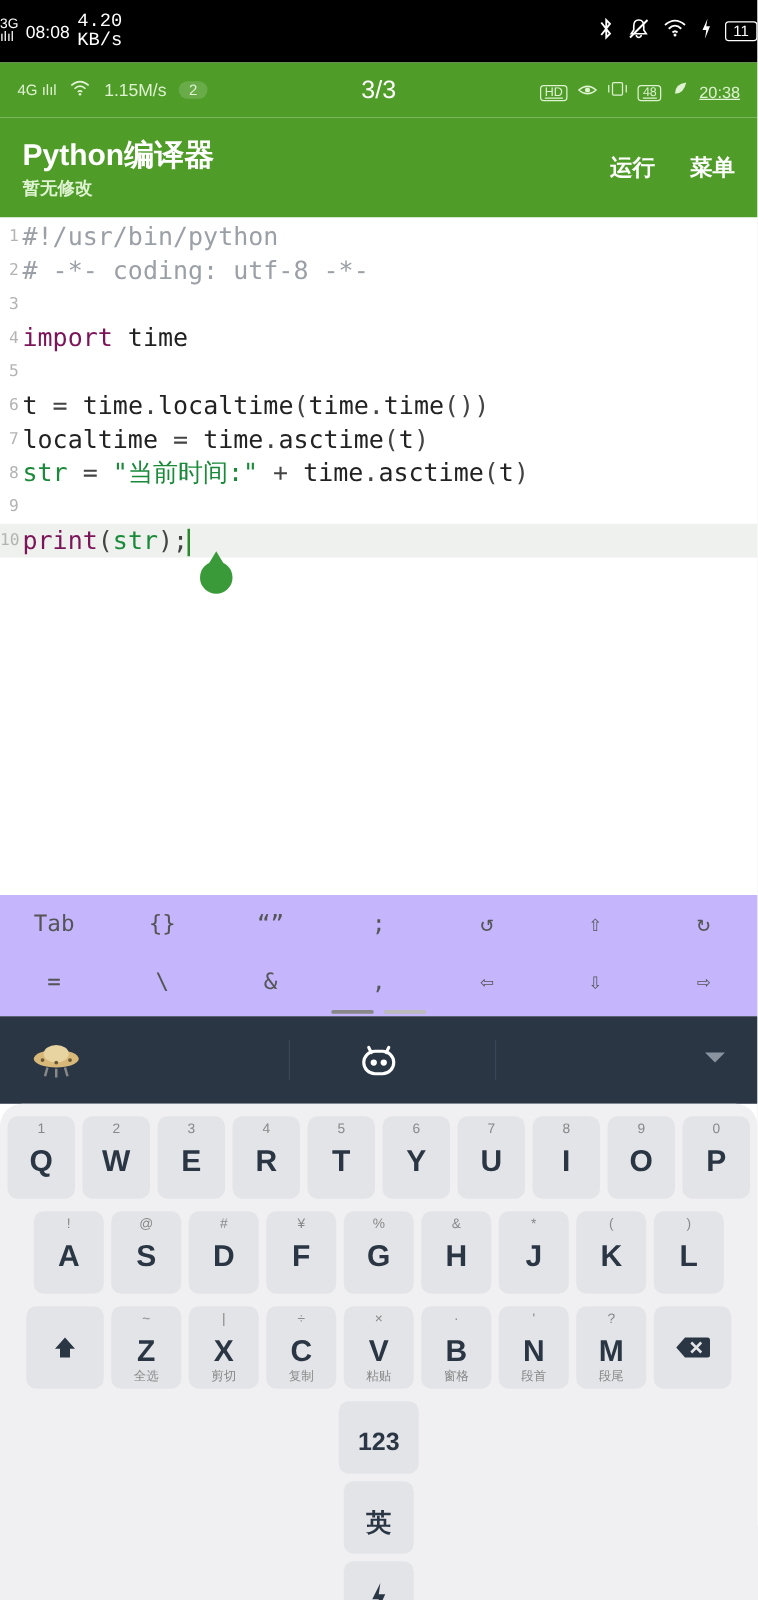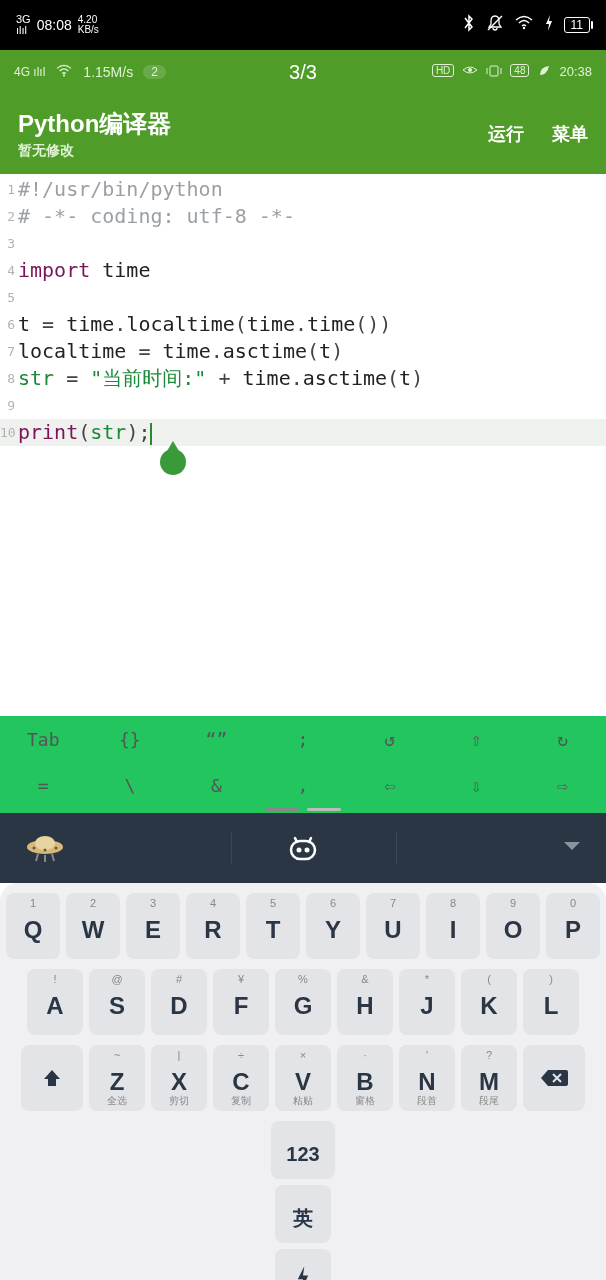--- a/index.html
+++ b/index.html
@@ -1,33 +1,33 @@
 <!DOCTYPE html>
 <html><head>
 <meta charset="utf-8">
 <style>
   * { margin: 0; padding: 0; box-sizing: border-box; }
   body { width: 606px; height: 1280px; font-family: -apple-system, sans-serif; background: #fff; overflow: hidden; position: relative; }
 
   
-  .sys-statusbar { height: 50px; background: #000; color: #fff; display: flex; align-items: center; padding: 0 16px; font-size: 14px; justify-content: space-between; }
+  .sys-statusbar { height: 50px; background: #000; color: #fff; display: flex; align-items: center; padding: 0 0; font-size: 14px; justify-content: space-between; }
   .sys-left { display: flex; align-items: center; gap: 6px; }
   .sys-left .sig { font-size: 11px; line-height: 1; }
   .sys-left .time { font-size: 14px; font-weight: 400; }
-  .sys-left .speed { font-size: 10px; line-height: 1; }
+  .sys-left .speed { font-size: 15px; line-height: 1; font-family: Liberation Mono, monospace; }
   .sys-right { display: flex; align-items: center; gap: 10px; font-size: 16px; }
   .bat-box { border: 1.5px solid #fff; border-radius: 3px; padding: 0 6px; font-size: 12px; position: relative; }
   .bat-box::after { content:''; position:absolute; right:-4px; top:3px; width:2px; height:8px; background:#fff; border-radius:1px; }
 
   
   .sec-statusbar { height: 44px; background: #4F9D28; color: #dff2d2; display: flex; align-items: center; justify-content: space-between; padding: 0 14px; font-size: 14px; }
   .sec-left { display: flex; align-items: center; gap: 10px; }
   .sec-badge { background: rgba(255,255,255,0.15); border-radius: 10px; padding: 0 8px; font-size: 12px; }
   .sec-center { font-size: 20px; color: #fff; position: absolute; left: 50%; transform: translateX(-50%); }
-  .sec-right { display: flex; align-items: flex-start; gap: 8px; font-size: 13px; }
+  .sec-right { display: flex; align-items: flex-end; gap: 8px; font-size: 13px; text-decoration: underline; }
 
   
   .app-header { height: 80px; background: #4F9D28; color: #fff; display: flex; align-items: center; justify-content: space-between; padding: 0 18px; font-weight: bold; }
   .app-title { font-size: 24px; }
   .app-subtitle { font-size: 14px; color: #dff2d2; margin-top: 2px; }
   .app-actions { display: flex; gap: 28px; font-size: 18px; justify-content: space-between; }
 
   
   .code-area { background: #fff; font-family: "Menlo","Consolas",monospace; font-size: 20px; line-height: 27px; padding-top: 2px; }
   .code-line { display: flex; position: relative; }
@@ -41,21 +41,21 @@
   .t-string { color: #1a8a3a; }
   .t-punct { color: #444; }
   .t-builtin { color: #1a8a3a; }
   .cursor { display: inline-block; width: 2px; height: 22px; background: #2a8a2a; vertical-align: middle; }
   .cursor-handle { position: absolute; width: 26px; height: 26px; background: #3a9a3a; border-radius: 50% 50% 50% 50%; }
   .cursor-handle::before { content:''; position:absolute; top:-8px; left:7px; width:0; height:0; border-left:6px solid transparent; border-right:6px solid transparent; border-bottom:10px solid #3a9a3a; }
 
   .code-blank { height: 270px; background: #fff; }
 
   
-  .shortcut-bar { background: #22c55e; }
+  .shortcut-bar { background: #c4b5fd; }
   .sc-row { display: flex; height: 46px; align-items: center; }
   .sc-cell { flex: 1; text-align: center; color: #555; font-size: 18px; font-family: monospace; }
   .sc-swipe { display:flex; justify-content:center; gap:8px; padding-bottom:2px; }
   .sc-swipe span { width:34px; height:3px; background:#bbb; border-radius:2px; }
   .sc-swipe span:first-child { background:#888; }
 
   
   .kb-top { height: 70px; background: #2b3645; display: flex; align-items: center; justify-content: space-between; padding: 0 24px; position: relative; }
   .kb-top-center { position: absolute; left: 50%; transform: translateX(-50%); }
   .kb-div { width: 1px; height: 32px; background: #3a4556; }

